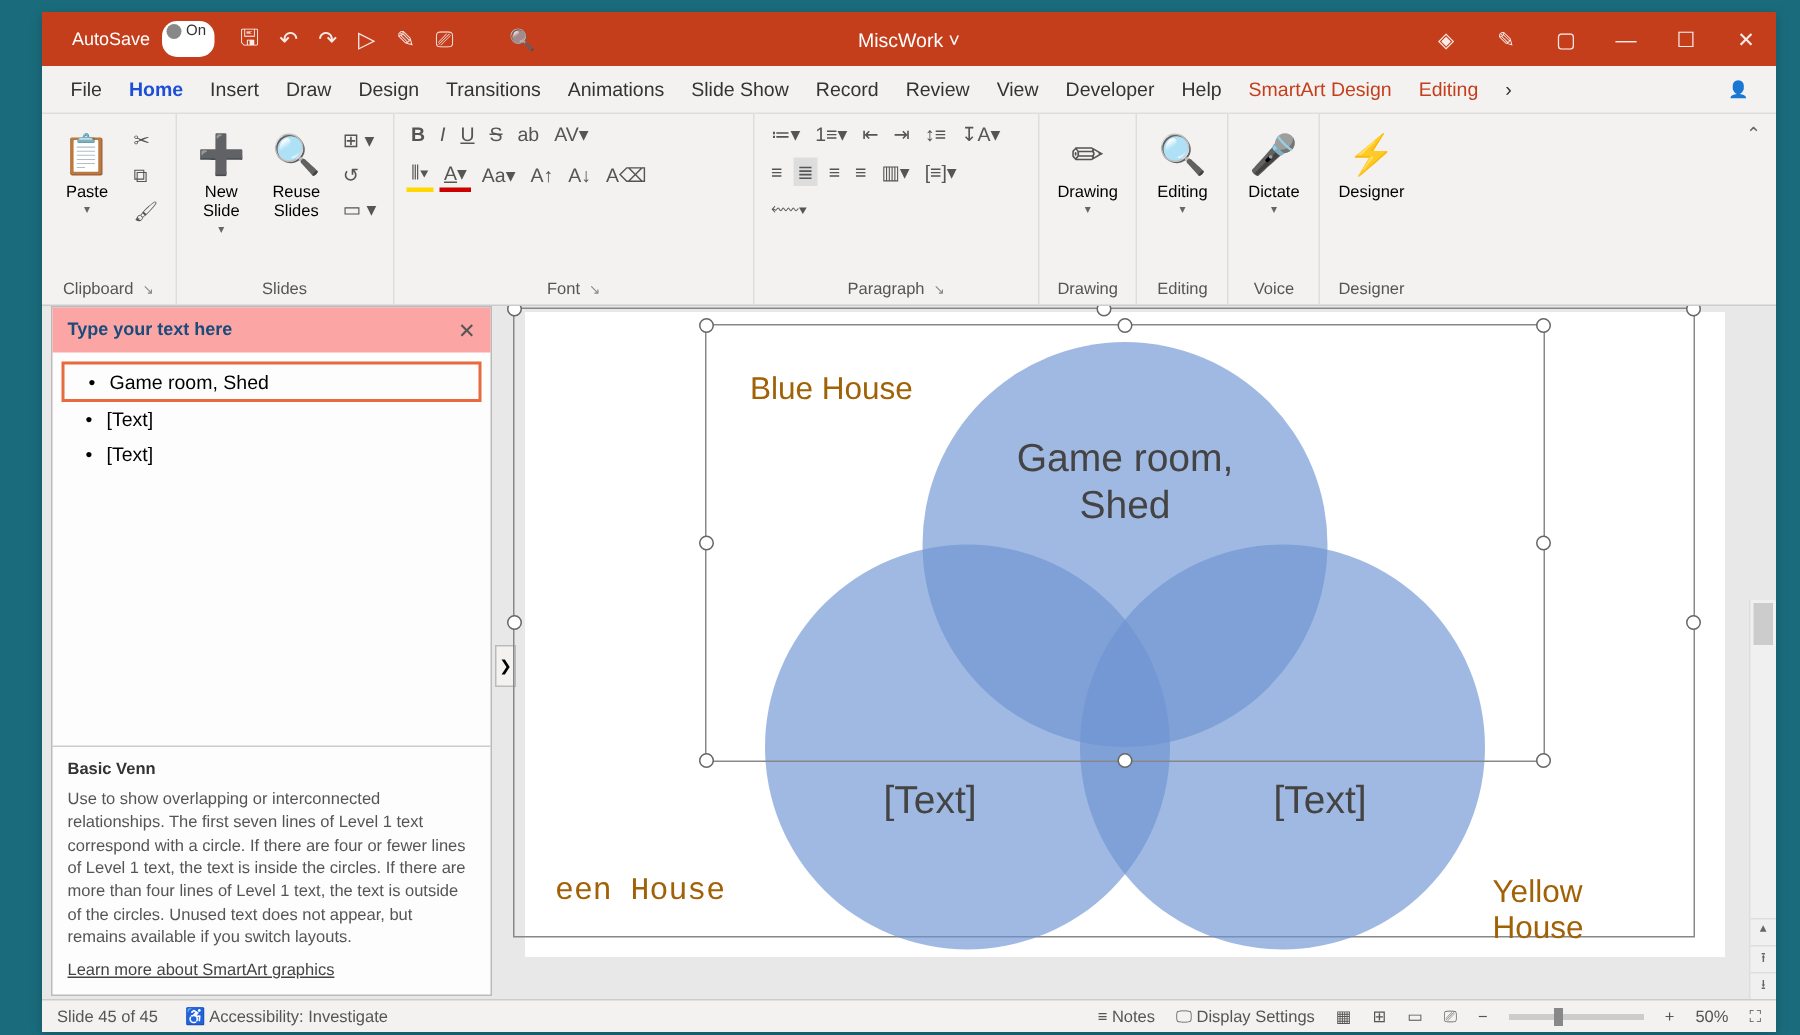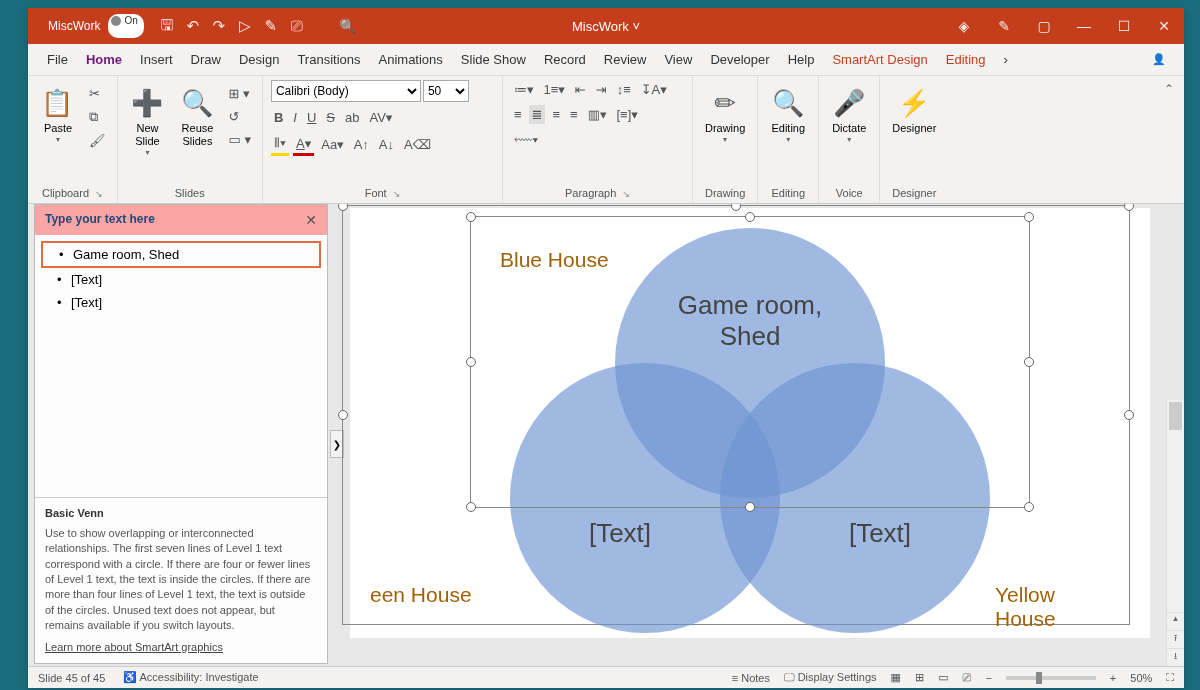--- a/index.html
+++ b/index.html
@@ -9,21 +9,21 @@
 .titlebar .autosave { margin-left: 20px; margin-right: 8px; }
 .titlebar .toggle { display: inline-flex; align-items: center; background: #fff; border-radius: 10px; padding: 1px 6px 12px 3px; color: #333; font-size: 10px; margin-right: 10px; }
 .titlebar .toggle::before { content: ""; width: 10px; height: 10px; background: #888; border-radius: 50%; margin-right: 3px; }
 .titlebar .ticon { width: 26px; text-align: center; font-size: 15px; opacity: 0.9; cursor: pointer; }
 .titlebar .docname { position: absolute; left: 50%; transform: translateX(-50%); font-size: 13px; }
 .titlebar .right { margin-left: auto; display: flex; align-items: center; }
 .titlebar .right .ticon { width: 40px; font-size: 14px; }
 .titlebar .search { margin-left: 30px; font-size: 14px; opacity: 0.85; }
 .tabs { background: #f3f2f1; height: 32px; display: flex; align-items: center; border-bottom: 1px solid #ddd; padding: 0 10px; font-size: 13px; }
 .tabs .tab { padding: 0 9px; height: 48px; display: flex; align-items: center; cursor: pointer; color: #333; }
-.tabs .tab.active { color: #701a75; border-bottom: 3px solid #c43e1c; font-weight: 600; padding-top: 3px; }
+.tabs .tab.active { color: #1d4ed8; border-bottom: 3px solid #c43e1c; font-weight: 600; padding-top: 3px; }
 .tabs .tab.context { color: #c43e1c; }
 .tabs .collapse { margin-left: auto; padding: 0 8px; font-size: 11px; cursor: pointer; }
 .ribbon { background: #f3f2f1; height: 128px; display: flex; border-bottom: 1px solid #ccc; }
 .group { border-right: 1px solid #ddd; padding: 4px 8px 2px 8px; display: flex; flex-direction: column; }
 .group .controls { flex: 1; display: flex; align-items: flex-start; gap: 6px; }
 .group .label { font-size: 11px; text-align: center; color: #555; padding-bottom: 2px; }
 .group .label .launcher { font-size: 9px; margin-left: 6px; color: #888; cursor: pointer; }
 .bigbtn { display: flex; flex-direction: column; align-items: center; font-size: 11px; padding: 4px 4px; cursor: pointer; min-width: 44px; }
 .bigbtn .bi { font-size: 26px; height: 38px; display: flex; align-items: center; color: #555; }
 .bigbtn .bl { line-height: 1.2; text-align: center; }
@@ -63,21 +63,21 @@
 .statusbar .right { margin-left: auto; display: flex; align-items: center; gap: 14px; }
 .zoomslider { width: 90px; height: 4px; background: #ccc; position: relative; }
 .zoomslider .zh { position: absolute; top: -4px; left: 30px; width: 6px; height: 12px; background: #888; }
 </style>
 </head>
 <body>
 
 <div class="app">
 
   <div class="titlebar">
-    <span class="autosave">MiscWork</span>
+    <span class="autosave">AutoSave</span>
     <span class="toggle">
         <span>On</span>
       </span>
     <span class="ticon">🖫</span>
     <span class="ticon">↶</span>
     <span class="ticon">↷</span>
     <span class="ticon">▷</span>
     <span class="ticon">✎</span>
     <span class="ticon">⎚</span>
     <span class="docname">MiscWork ˅</span>
@@ -146,24 +146,20 @@
           <span class="smbtn">⊞ ▾</span>
           <span class="smbtn">↺</span>
           <span class="smbtn">▭ ▾</span>
         </div>
       </div>
       <div class="label"><span>Slides</span></div>
     </div>
 
     <div class="group" style="min-width:240px">
       <div class="controls" style="flex-direction:column; gap:6px;">
-        <div class="fontbox">
-          <select style="width:150px"><option>Calibri (Body)</option></select>
-          <select style="width:46px"><option>50</option></select>
-        </div>
         <div class="hstack">
           <span class="smbtn"><b>B</b></span>
           <span class="smbtn"><i>I</i></span>
           <span class="smbtn"><u>U</u></span>
           <span class="smbtn"><s>S</s></span>
           <span class="smbtn">ab</span>
           <span class="smbtn">AV▾</span>
         </div>
         <div class="hstack">
           <span class="smbtn" style="border-bottom:3px solid #ffd800">⦀▾</span>
@@ -282,21 +278,21 @@
           <div class="handle" style="top:50%; left:-5px; margin-top:-5px"></div>
           <div class="handle" style="top:50%; right:-5px; margin-top:-5px"></div>
         </div>
 
         <div class="venn">
           <div class="vcirc" style="top:10px; left:235px;"></div>
           <div class="vcirc" style="top:145px; left:130px;"></div>
           <div class="vcirc" style="top:145px; left:340px;"></div>
 
           <div class="vlabel" style="top:30px; left:120px;">Blue House</div>
-          <div class="vlabel" style="top:365px; left:-10px;">een House</div>
+          <div class="vlabel" style="top:365px; left:-10px;font-family:Liberation Mono, monospace;">een House</div>
           <div class="vlabel" style="top:365px; left:615px;">Yellow House</div>
 
           <div class="vtext" style="top:72px; left:270px;">Game room, Shed</div>
           <div class="vtext" style="top:300px; left:140px;">[Text]</div>
           <div class="vtext" style="top:300px; left:400px;">[Text]</div>
 
           <div class="selbox" style="top:-2px; left:90px; width:560px; height:292px;">
             <div class="handle" style="top:-5px; left:-5px"></div>
             <div class="handle" style="top:-5px; left:50%; margin-left:-5px"></div>
             <div class="handle" style="top:-5px; right:-5px"></div>

